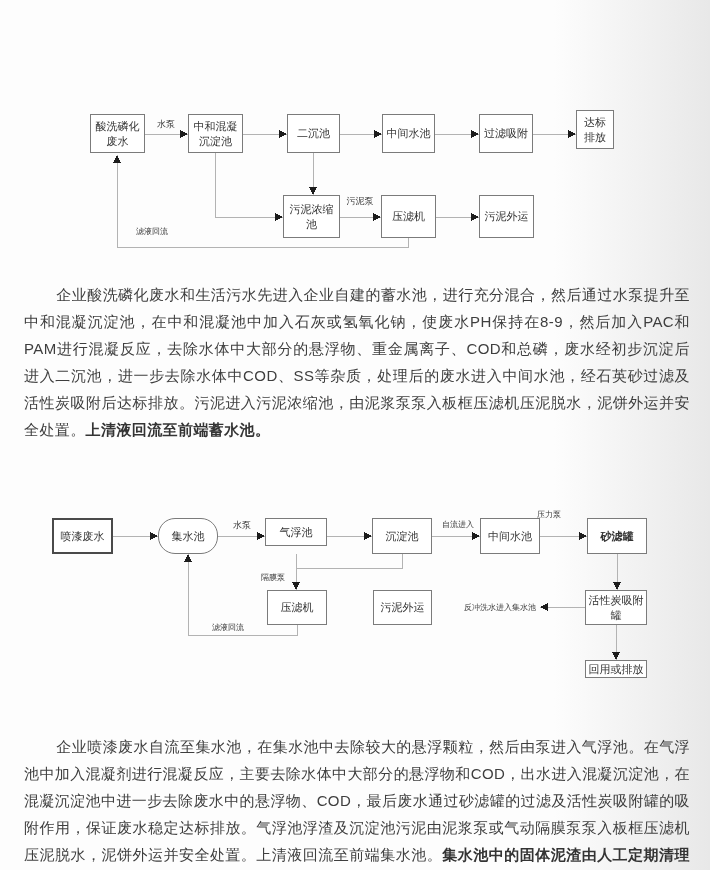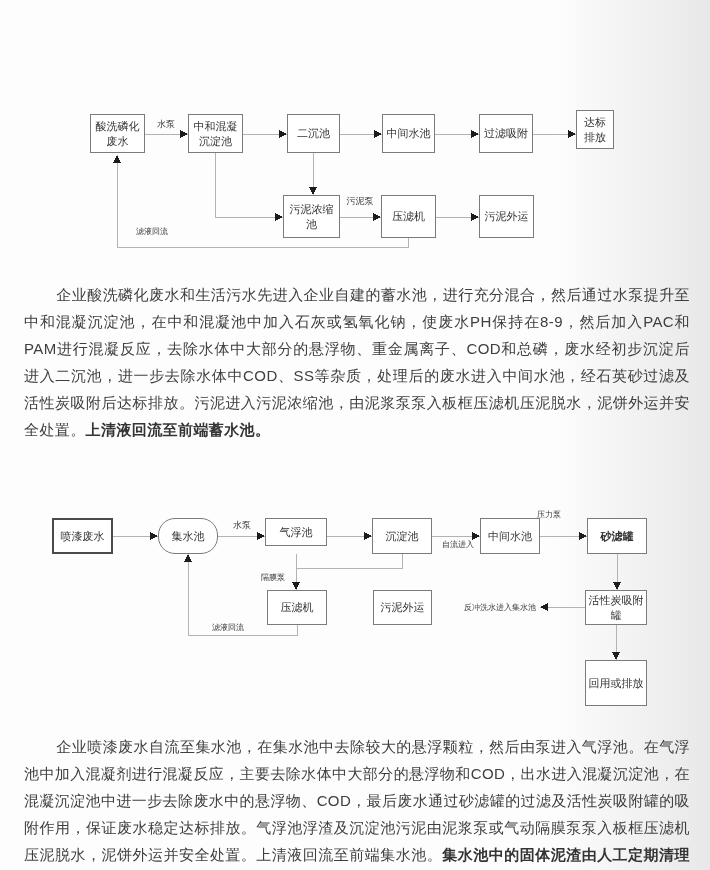--- a/index.html
+++ b/index.html
@@ -96,23 +96,23 @@
     </svg>
     <div class="fbox strong" style="left:52px;top:18px;width:61px;height:36px;">喷漆废水</div>
     <div class="fbox" style="left:158px;top:18px;width:60px;height:36px;border-radius:17px;">集水池</div>
     <div class="fbox" style="left:265px;top:18px;width:62px;height:28px;">气浮池</div>
     <div class="fbox" style="left:372px;top:18px;width:60px;height:36px;">沉淀池</div>
     <div class="fbox" style="left:480px;top:18px;width:60px;height:36px;">中间水池</div>
     <div class="fbox" style="left:587px;top:18px;width:60px;height:36px;font-weight:bold;">砂滤罐</div>
     <div class="fbox" style="left:267px;top:90px;width:60px;height:35px;">压滤机</div>
     <div class="fbox" style="left:373px;top:90px;width:59px;height:35px;">污泥外运</div>
     <div class="fbox" style="left:585px;top:90px;width:62px;height:35px;">活性炭吸附罐</div>
-    <div class="fbox" style="left:585px;top:160px;width:62px;height:46px;">回用或排放</div>
+    <div class="fbox" style="left:585px;top:160px;width:62px;height:18px;">回用或排放</div>
     <div class="flabel" style="left:224px;top:19px;width:36px;">水泵</div>
-    <div class="flabel tiny" style="left:438px;top:19px;width:40px;margin-top:20px;">自流进入</div>
+    <div class="flabel tiny" style="left:438px;top:19px;width:40px;">自流进入</div>
     <div class="flabel tiny" style="left:532px;top:9px;width:34px;">压力泵</div>
     <div class="flabel tiny" style="left:256px;top:72px;width:34px;">隔膜泵</div>
     <div class="flabel tiny" style="left:206px;top:122px;width:44px;">滤液回流</div>
     <div class="flabel tiny" style="left:462px;top:102px;width:76px;">反冲洗水进入集水池</div>
   </div>
 
   <div class="para" style="top:733px;"><span>企业喷漆废水自流至集水池，在集水池中去除较大的悬浮颗粒，然后由泵进入气浮池。在气浮池中加入混凝剂进行混凝反应，主要去除水体中大部分的悬浮物和COD，出水进入混凝沉淀池，在混凝沉淀池中进一步去除废水中的悬浮物、COD，最后废水通过砂滤罐的过滤及活性炭吸附罐的吸附作用，保证废水稳定达标排放。气浮池浮渣及沉淀池污泥由泥浆泵或气动隔膜泵泵入板框压滤机压泥脱水，泥饼外运并安全处置。上清液回流至前端集水池。</span><b>集水池中的固体泥渣由人工定期清理至污泥池。</b></div>
 
 </div>
 

